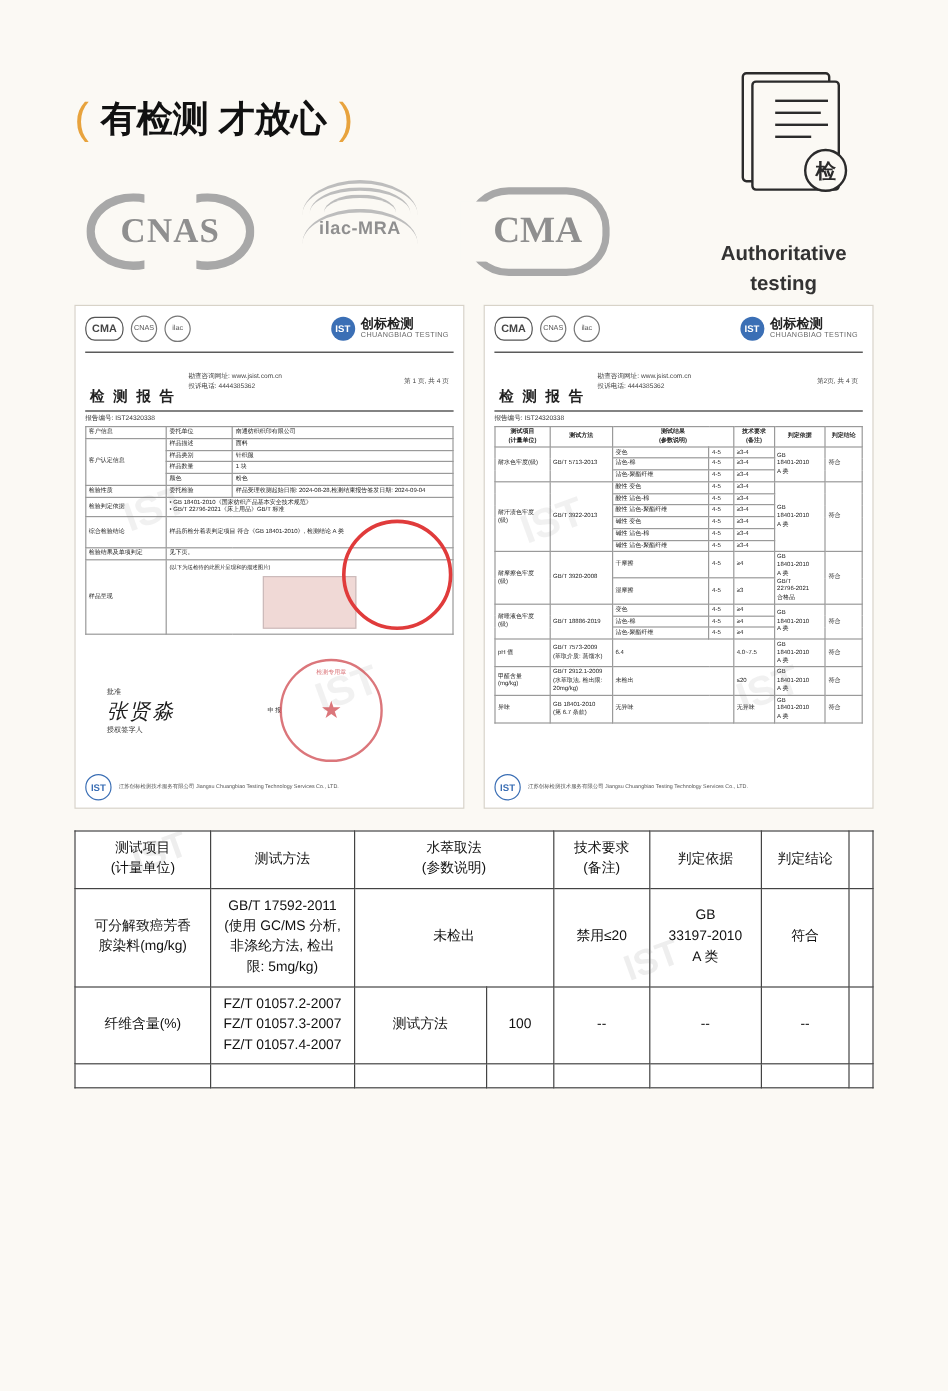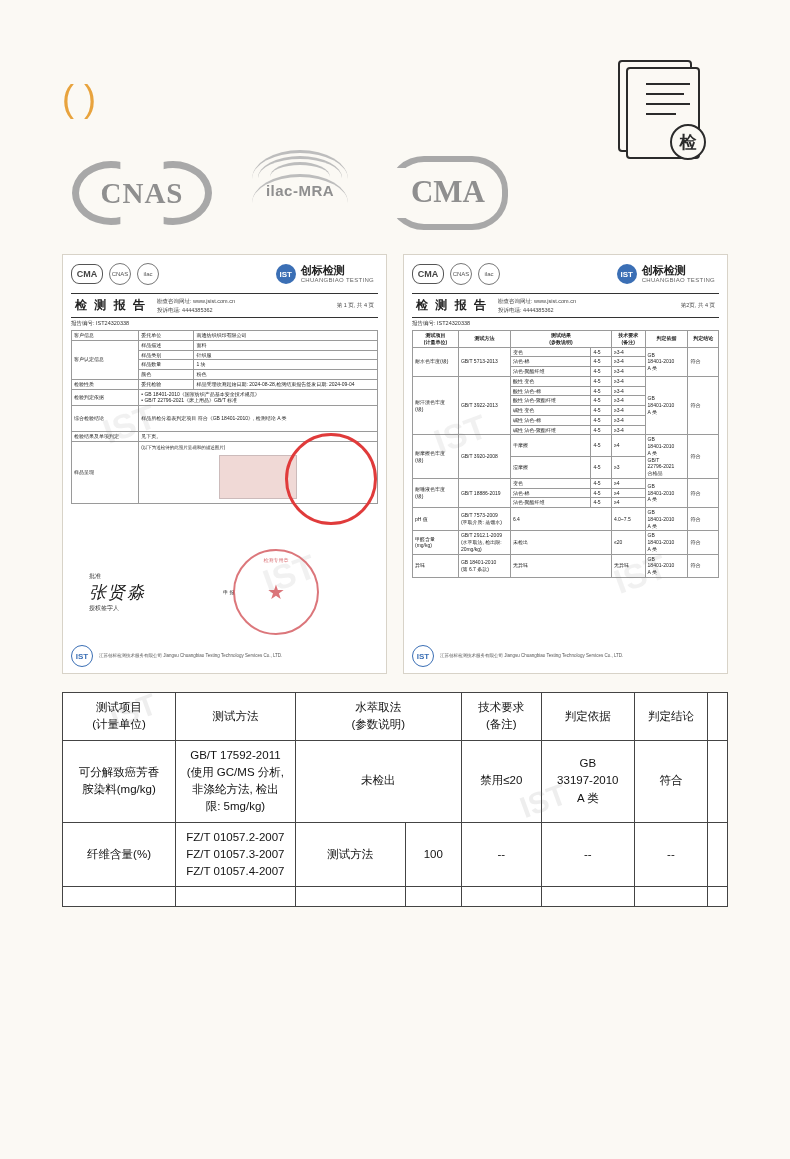--- a/index.html
+++ b/index.html
@@ -120,21 +120,21 @@
   .ist-dot {
     width:20px; height:20px; border-radius:50%; background:#3b6fb5; color:#fff;
     font-size:8px; display:flex; align-items:center; justify-content:center; font-weight:bold;
   }
   .rp-brand-txt { font-size:11px; font-weight:bold; color:#222; line-height:1.15; }
   .rp-brand-txt .en { font-size:6px; color:#666; font-weight:normal; letter-spacing:0.3px;}
   .rp-titlebar {
     margin:4px 8px 0 8px; border-top:1px solid #333; border-bottom:1px solid #333;
     display:flex; align-items:center; padding:3px 4px; gap:10px;
   }
-  .rp-titlebar .t1 { font-size:12px; font-weight:bold; letter-spacing:2px; }
+  .rp-titlebar .t1 { font-size:12px; font-weight:bold; letter-spacing:2px;margin-top:25px; }
   .rp-titlebar .t2 { font-size:5.5px; color:#444; line-height:1.5; }
   .rp-sub { margin:2px 8px 0 8px; font-size:5.5px; color:#333; display:flex; justify-content:space-between;}
 
   table.mini { width: calc(100% - 16px); margin:3px 8px 0 8px; border-collapse:collapse; }
   table.mini td, table.mini th {
     border:0.5px solid #9a9a9a; font-size:5px; padding:1px 2px; color:#222; line-height:1.35;
     vertical-align:middle;
   }
   table.mini .lbl { width:22%; }
   .rp1-photo {
@@ -186,33 +186,36 @@
     position:absolute; font-size:30px; font-weight:bold; color:rgba(120,120,120,0.13);
     transform:rotate(-20deg); pointer-events:none;
   }
 </style>
 </head>
 <body>
 
 <div class="header">
   <div class="sub-line">
     <span class="paren">(</span>
+    <span>有检测 才放心</span>
     <span class="paren">)</span>
   </div>
 
   <div class="doc-badge">
     <div class="sheet"></div>
     <div class="sheet2">
       <div class="ln" style="top:14px; width:44px;"></div>
       <div class="ln" style="top:24px; width:38px;"></div>
       <div class="ln" style="top:34px; width:44px;"></div>
       <div class="ln" style="top:44px; width:30px;"></div>
     </div>
     <div class="circ">检</div>
   </div>
+  <div class="eng-title" style="white-space:pre-line;">Authoritative
+testing</div>
 </div>
 
 <div class="logos">
   <div class="logo cnas">
     <div class="ringL"></div>
       <div class="ringR"></div>
     <div class="txt">CNAS</div>
   </div>
   <div class="logo ilac">
     <div class="band" style="top:8px;  width:60px; left:18px; height:30px; border-radius:50%;"></div>

